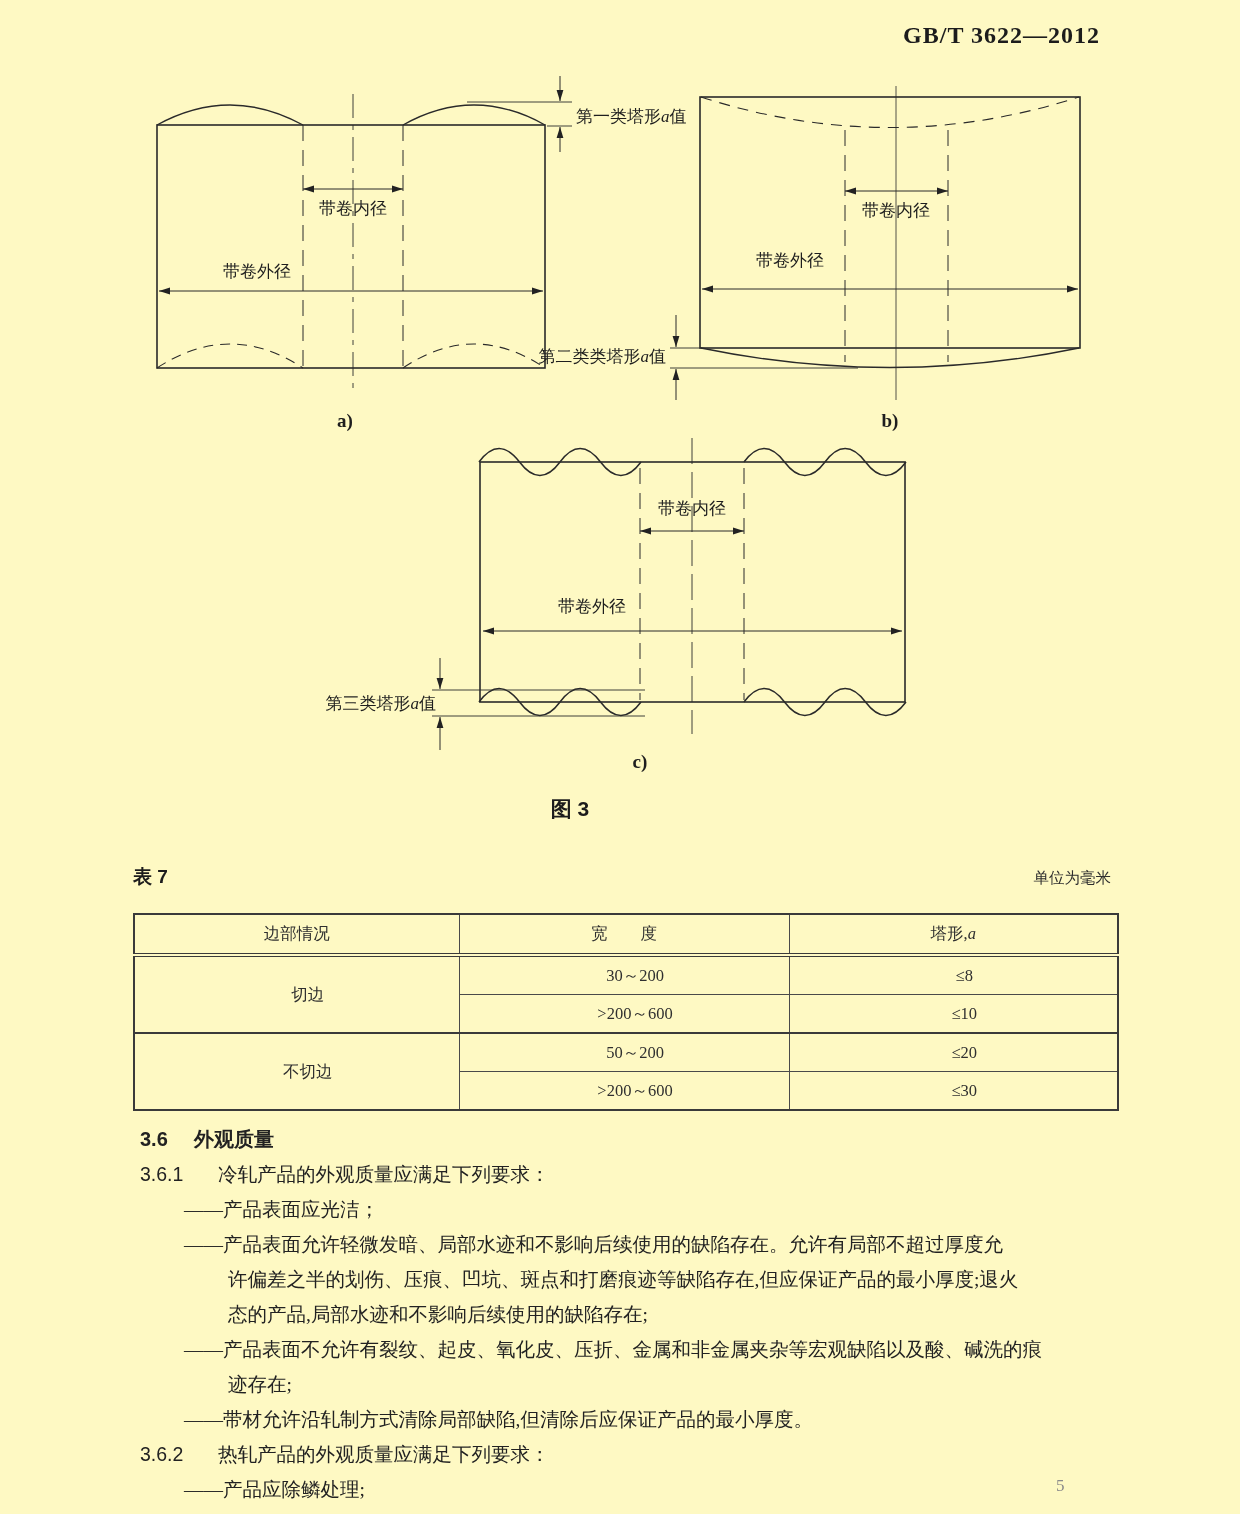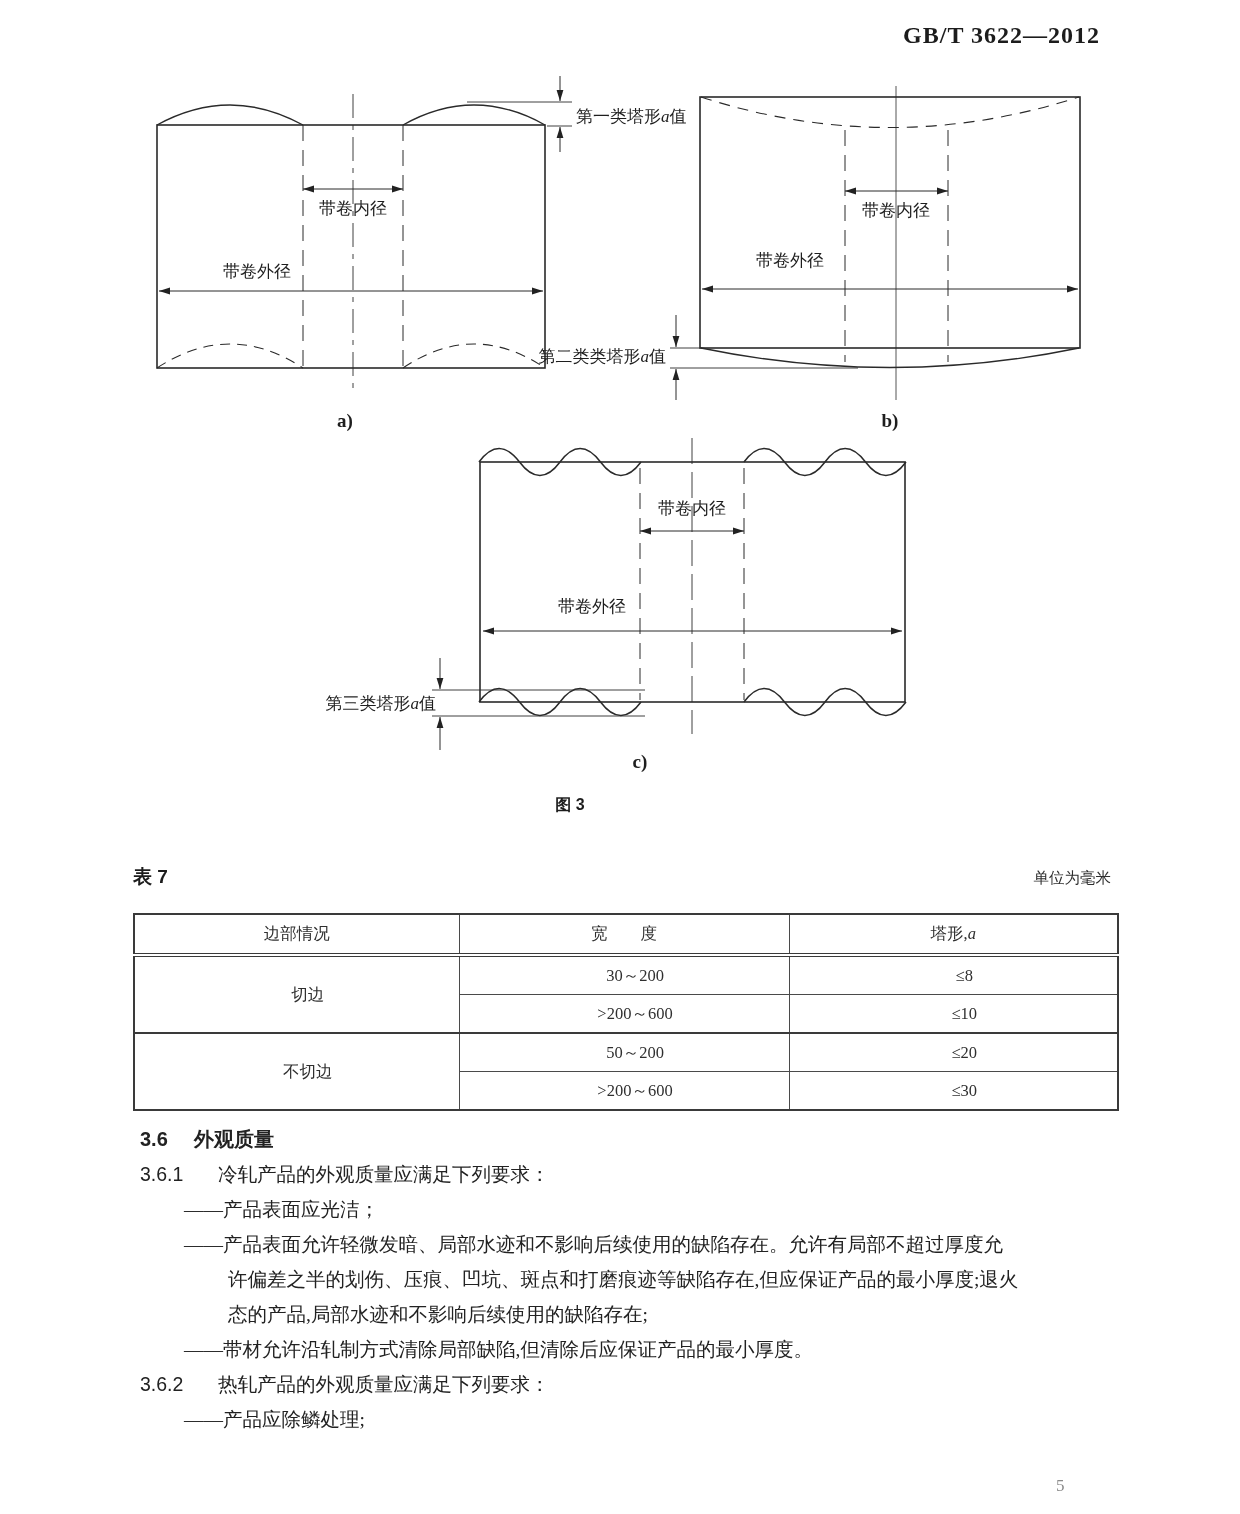--- a/index.html
+++ b/index.html
@@ -1,32 +1,32 @@
 <!DOCTYPE html>
 <html><head>
 <meta charset="utf-8">
 <style>
   html,body{margin:0;padding:0;background:#e8e8e8;}
   .page{
     position:relative;width:1240px;height:1514px;margin:0 auto;
-    background:#ffffff;overflow:hidden;
+    background:#fef9c3;overflow:hidden;
     font-family:"Liberation Serif","DejaVu Serif",serif;color:#1c1c1c;
   }
   .std-no{
     position:absolute;top:22px;right:140px;
     font-size:24px;font-weight:bold;letter-spacing:1px;
     font-family:"Liberation Serif","DejaVu Serif",serif;
   }
   svg.fig{position:absolute;left:0;top:0;}
   svg.fig text{font-size:17px;fill:#1e1e1e;font-family:"Liberation Serif","DejaVu Serif",serif;}
   svg.fig text.cap{font-size:19px;font-weight:bold;}
   svg.fig .it{font-style:italic;}
   .fig3-caption{
     position:absolute;top:795px;left:0;width:1140px;text-align:center;
-    font-weight:bold;font-size:16px;
+    font-weight:bold;font-size:21px;
     font-family:"Liberation Sans","DejaVu Sans",sans-serif;
   }
   .tbl-cap-row{position:absolute;top:864px;left:133px;width:984px;height:28px;}
   .tbl-cap{position:absolute;left:0;top:0;width:100%;text-align:left;font-weight:bold;font-size:19px;
     font-family:"Liberation Sans","DejaVu Sans",sans-serif;}
   .unit-note{position:absolute;right:6px;top:4px;font-size:15.5px;color:#2e2e2e;text-align:right;}
   table.t7{
     position:absolute;left:133px;top:913px;width:984px;
     border-collapse:collapse;table-layout:fixed;
     font-size:16.5px;color:#2f2f2f;
@@ -180,20 +180,22 @@
     </div>
     <div class="req">
         <div class="first">——产品表面应光洁；</div>
       </div>
     <div class="req">
         <div class="first">——产品表面允许轻微发暗、局部水迹和不影响后续使用的缺陷存在。允许有局部不超过厚度允</div>
         <div class="cont">许偏差之半的划伤、压痕、凹坑、斑点和打磨痕迹等缺陷存在,但应保证产品的最小厚度;退火</div>
         <div class="cont">态的产品,局部水迹和不影响后续使用的缺陷存在;</div>
       </div>
     <div class="req">
+        <div class="first">——产品表面不允许有裂纹、起皮、氧化皮、压折、金属和非金属夹杂等宏观缺陷以及酸、碱洗的痕</div>
+        <div class="cont">迹存在;</div>
       </div>
     <div class="req">
         <div class="first">——带材允许沿轧制方式清除局部缺陷,但清除后应保证产品的最小厚度。</div>
       </div>
     <div class="para">
       <span class="p-num">3.6.2</span><span>热轧产品的外观质量应满足下列要求：</span>
     </div>
     <div class="req">
         <div class="first">——产品应除鳞处理;</div>
       </div>

